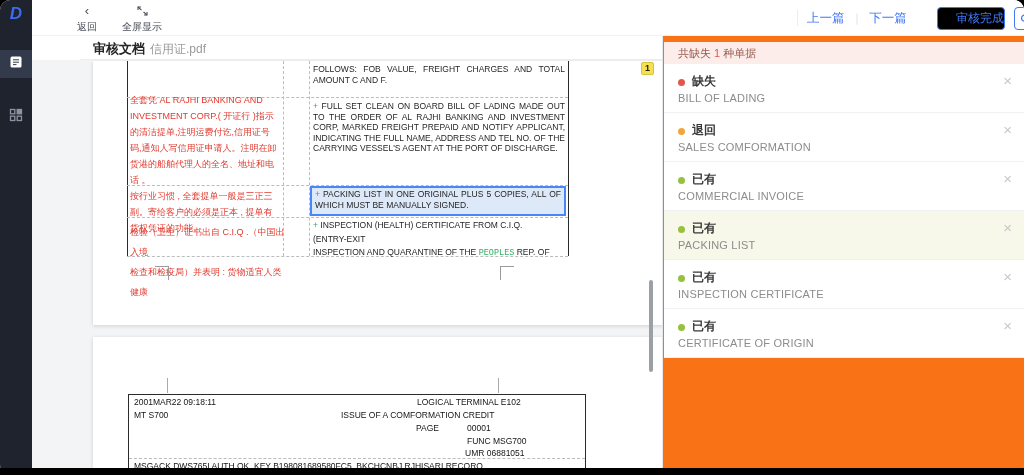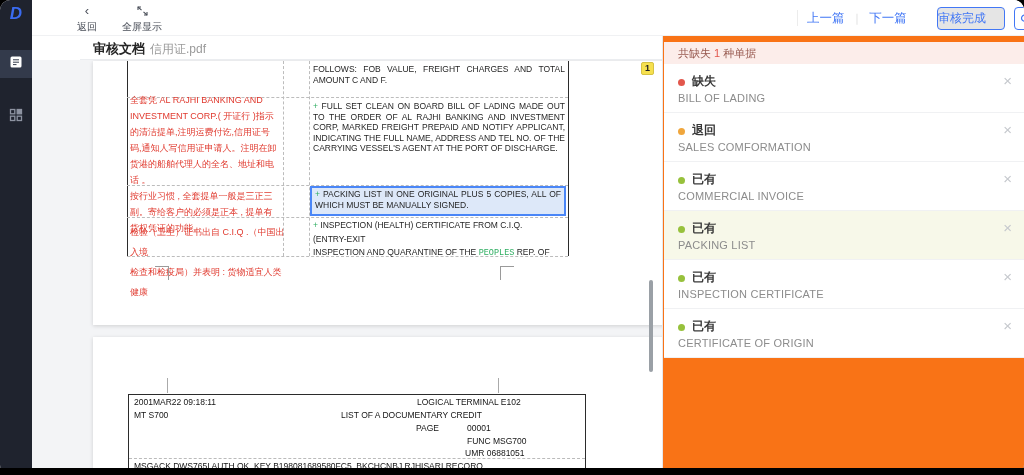--- a/index.html
+++ b/index.html
@@ -21,21 +21,21 @@
   .tool{position:absolute;top:5px;display:flex;flex-direction:column;align-items:center;color:#4a4f59;cursor:default;}
   .tool.back{left:40px;width:30px;}
   .tool.fullscreen{left:78px;width:48px;margin-left:8px;}
   .ticon{height:13px;font-size:13px;line-height:11px;color:#4a4f59;}
   .tlabel{font-size:10px;margin-top:2px;white-space:nowrap;}
   .tb-divider{position:absolute;left:765px;top:10px;height:16px;border-left:1px solid #ececec;}
   .nav-links{position:absolute;left:775px;top:0;height:36px;display:flex;align-items:center;gap:7px;
              font-size:12.5px;color:#4277f5;}
   .nav-sep{color:#d9d9d9;font-size:11px;}
   .btn-finish{position:absolute;left:905px;top:7px;width:68px;height:23px;border:1px solid #4277f5;border-radius:4px;
-              color:#4277f5;font-size:12px;line-height:21px;text-align:left;box-sizing:border-box;background:#e5e5e5;}
+              color:#4277f5;font-size:12px;line-height:21px;text-align:right;box-sizing:border-box;background:#000000;}
   .btn-dl{position:absolute;left:982px;top:7px;width:27px;height:23px;border:1px solid #4277f5;border-radius:4px;
           box-sizing:border-box;display:flex;align-items:center;justify-content:center;background:#fff;}
 
   
   .subheader{position:absolute;left:32px;top:36px;width:630px;height:24px;background:#fff;
              border-bottom:1px solid #ebedf0;box-sizing:border-box;margin-left:48px;}
   .sub-title{position:absolute;left:13px;top:4px;font-size:13px;font-weight:bold;color:#262626;}
   .sub-file{position:absolute;left:70px;top:5px;font-size:12px;color:#9a9a9a;}
 
   
@@ -196,21 +196,21 @@
         <div class="mark m2"></div>
       </div>
 
       <div class="page page2">
         <div class="tick t1"></div>
         <div class="tick t2"></div>
         <div class="msgbox">
           <span class="ts">2001MAR22 09:18:11</span>
           <span class="term">LOGICAL TERMINAL E102</span>
           <span class="mtx">MT S700</span>
-          <span class="ttl">LIST OF A DOCUMENTARY CREDIT</span>
+          <span class="ttl">ISSUE OF A COMFORMATION CREDIT</span>
           <span class="pl">PAGE</span>
           <span class="pn">00001</span>
           <span class="fn">FUNC MSG700</span>
           <span class="um">UMR  06881051</span>
           <div class="mdash"></div>
           <span class="ack">MSGACK    DWS765I AUTH OK, KEY B198081689580FC5, BKCHCNBJ RJHISARI RECORO</span>
         </div>
       </div>
 
       <div class="badge">1</div>

